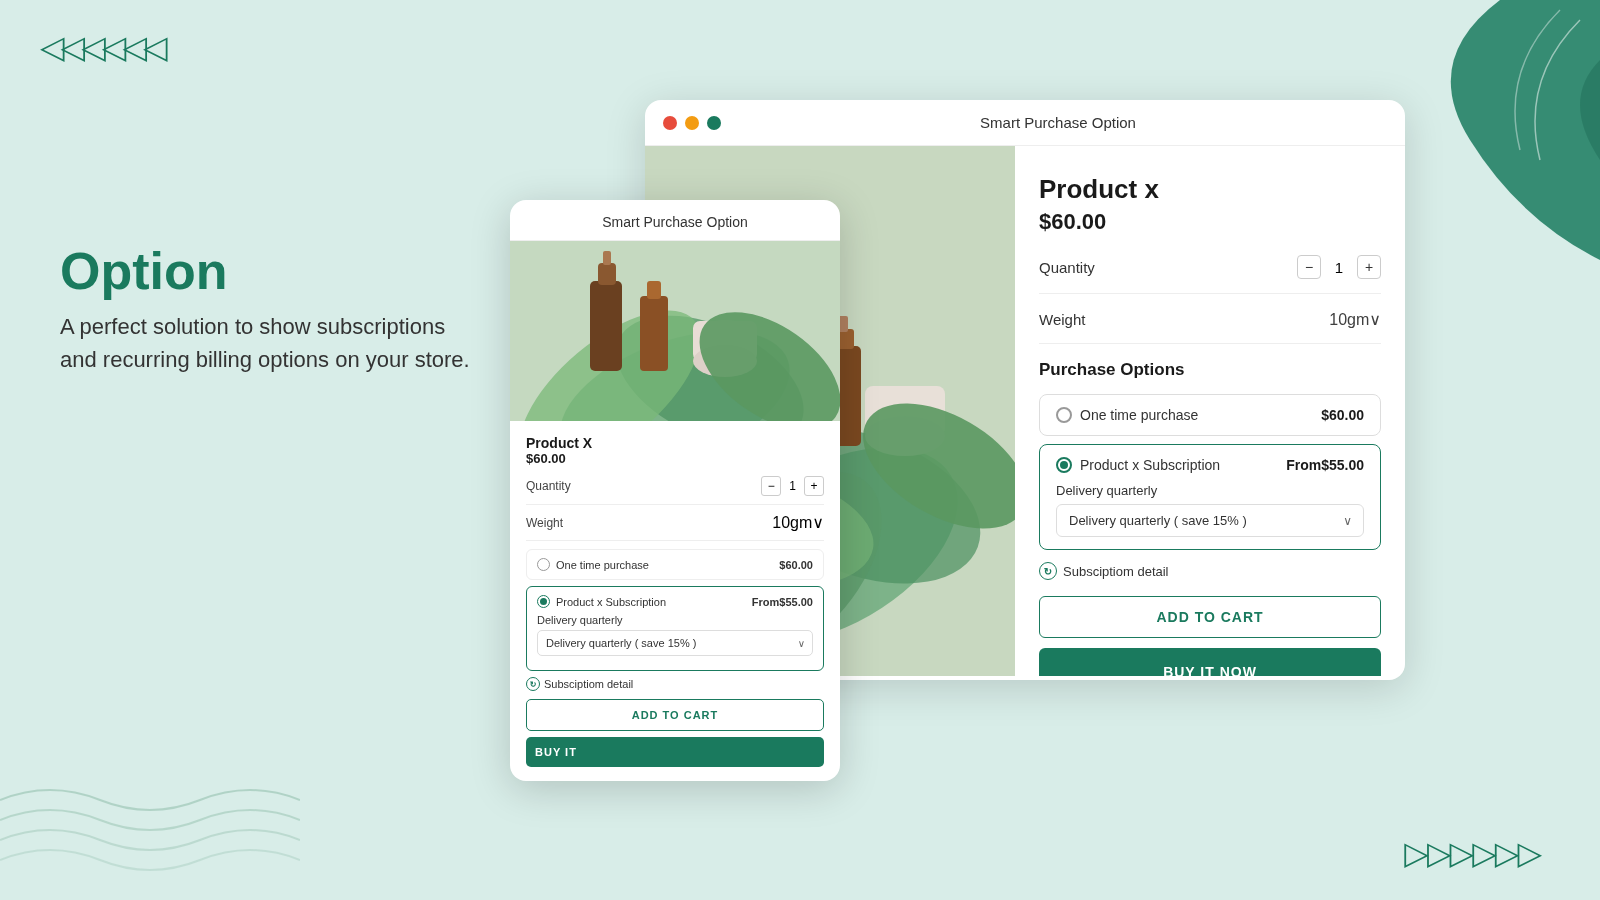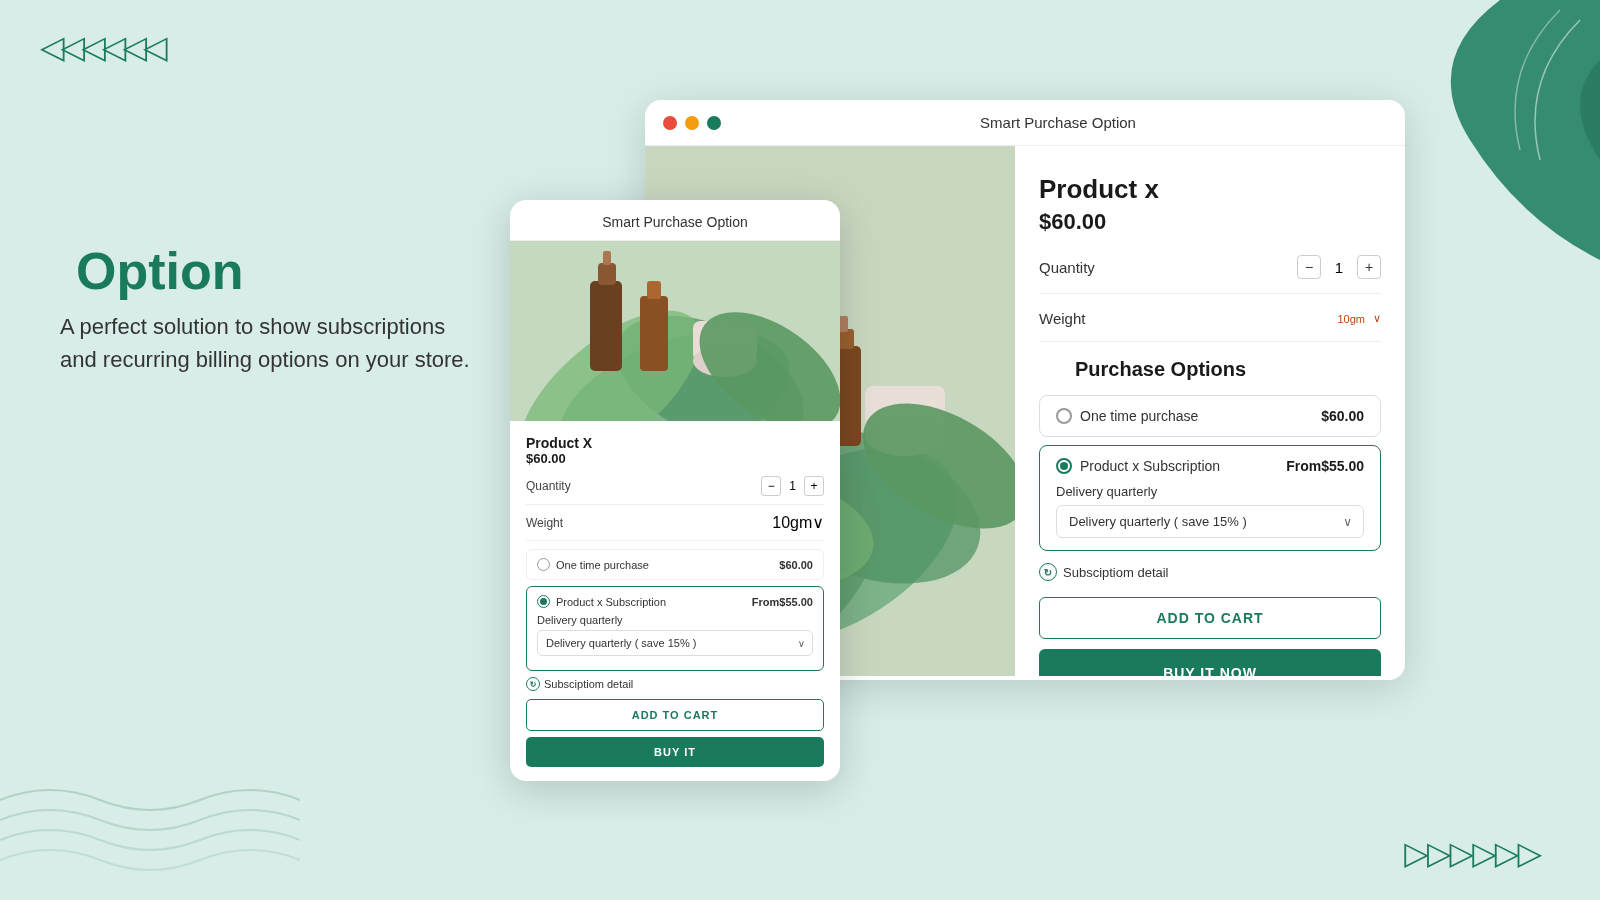--- a/index.html
+++ b/index.html
@@ -39,21 +39,20 @@
       font-size: 52px;
       font-weight: 800;
       color: #1a1a1a;
       line-height: 1.1;
     }
     .main-heading-green {
       font-size: 52px;
       font-weight: 800;
       color: #1a7a5e;
       line-height: 1.2;
-      margin-left: 16px;
     }
     .main-description {
       margin-top: 8px;
       font-size: 22px;
       color: #333;
       line-height: 1.5;
       font-weight: 400;
     }
 
     
@@ -187,31 +186,30 @@
     }
     .qty-value {
       font-size: 15px;
       min-width: 16px;
       text-align: center;
     }
 
     .weight-control {
       display: flex;
       align-items: center;
-      gap: 8px;
-      font-size: 11px;
-      color: #c2410c;
+      gap: 0;
+      font-size: 16px;
+      color: #404040;
     }
 
     .purchase-options-title {
-      font-size: 20px;
+      font-size: 17px;
       font-weight: 600;
       color: #1a1a1a;
       margin-bottom: 14px;
-      margin-left: 36px;
     }
 
     .option-box {
       border: 1px solid #ddd;
       border-radius: 8px;
       padding: 12px 16px;
       margin-bottom: 8px;
     }
     .option-row {
       display: flex;
@@ -529,21 +527,21 @@
       width: 100%;
       padding: 9px;
       border: none;
       background: #1a7a5e;
       color: white;
       font-size: 11px;
       font-weight: 700;
       letter-spacing: 1px;
       border-radius: 5px;
       cursor: pointer;
-      text-align: center;
+      text-align: left;
     }
 
     
     .leaf-background {
       position: absolute;
       top: 0;
       left: 0;
       width: 100%;
       height: 100%;
     }

